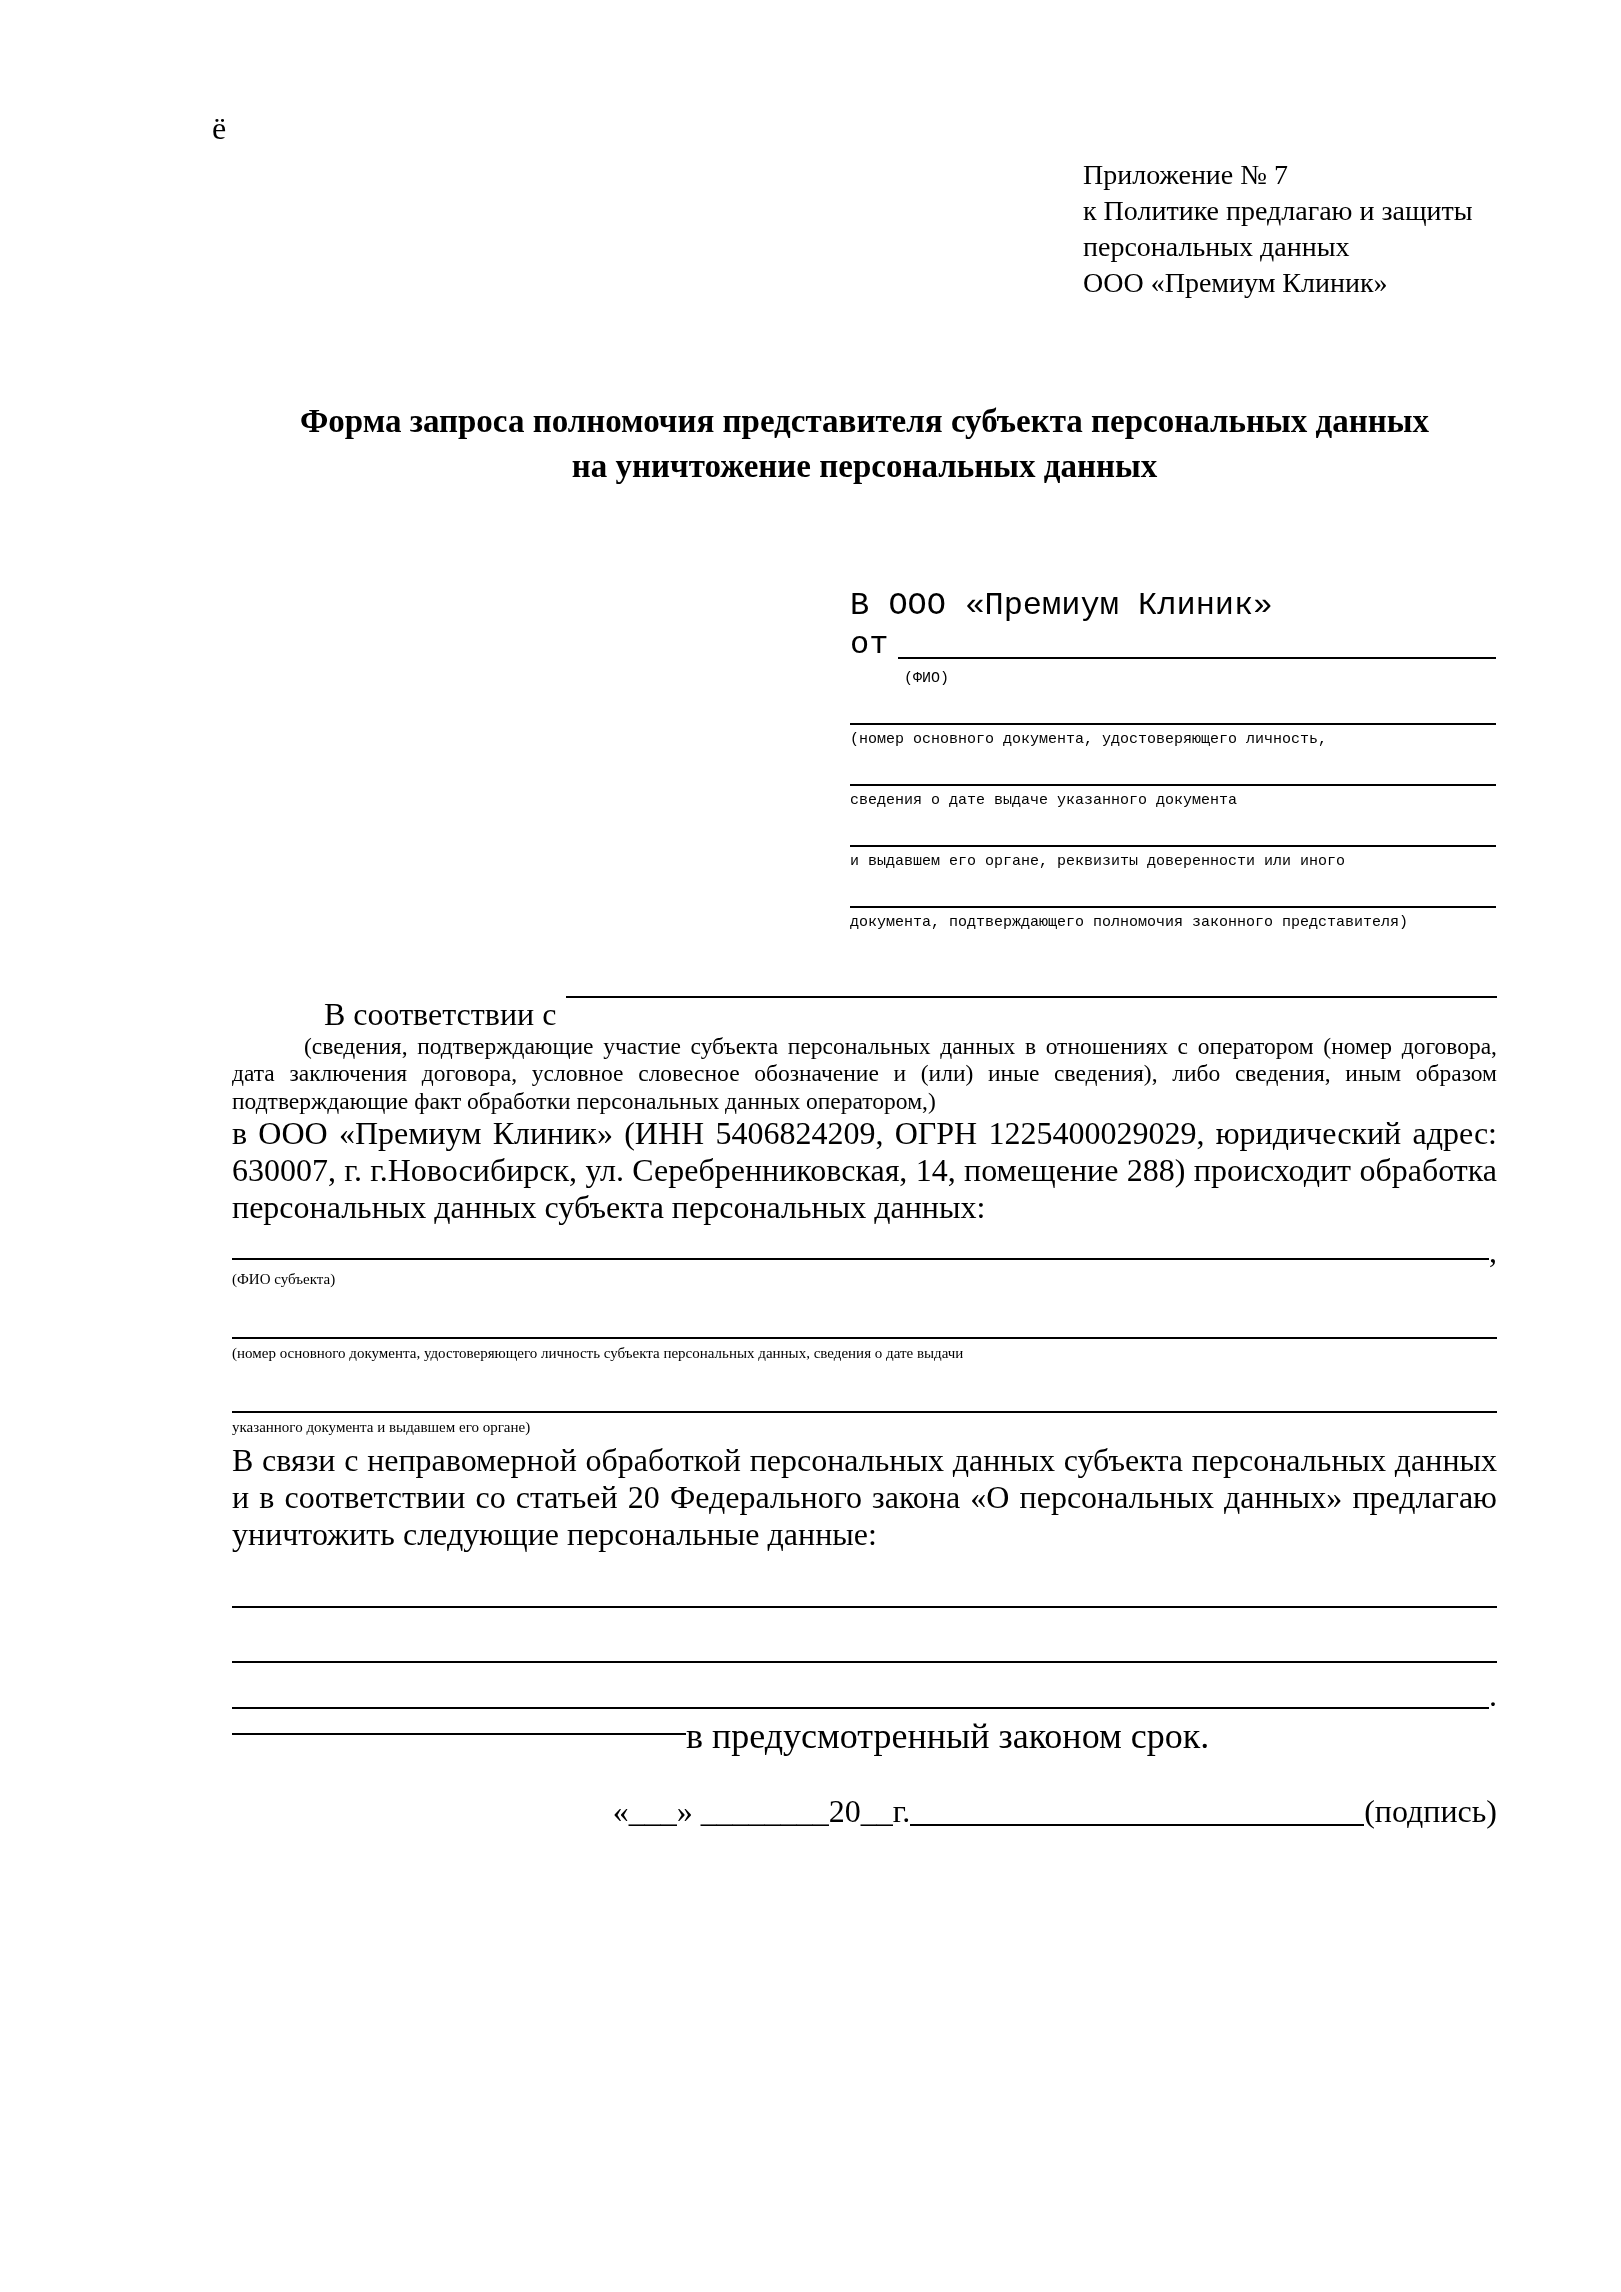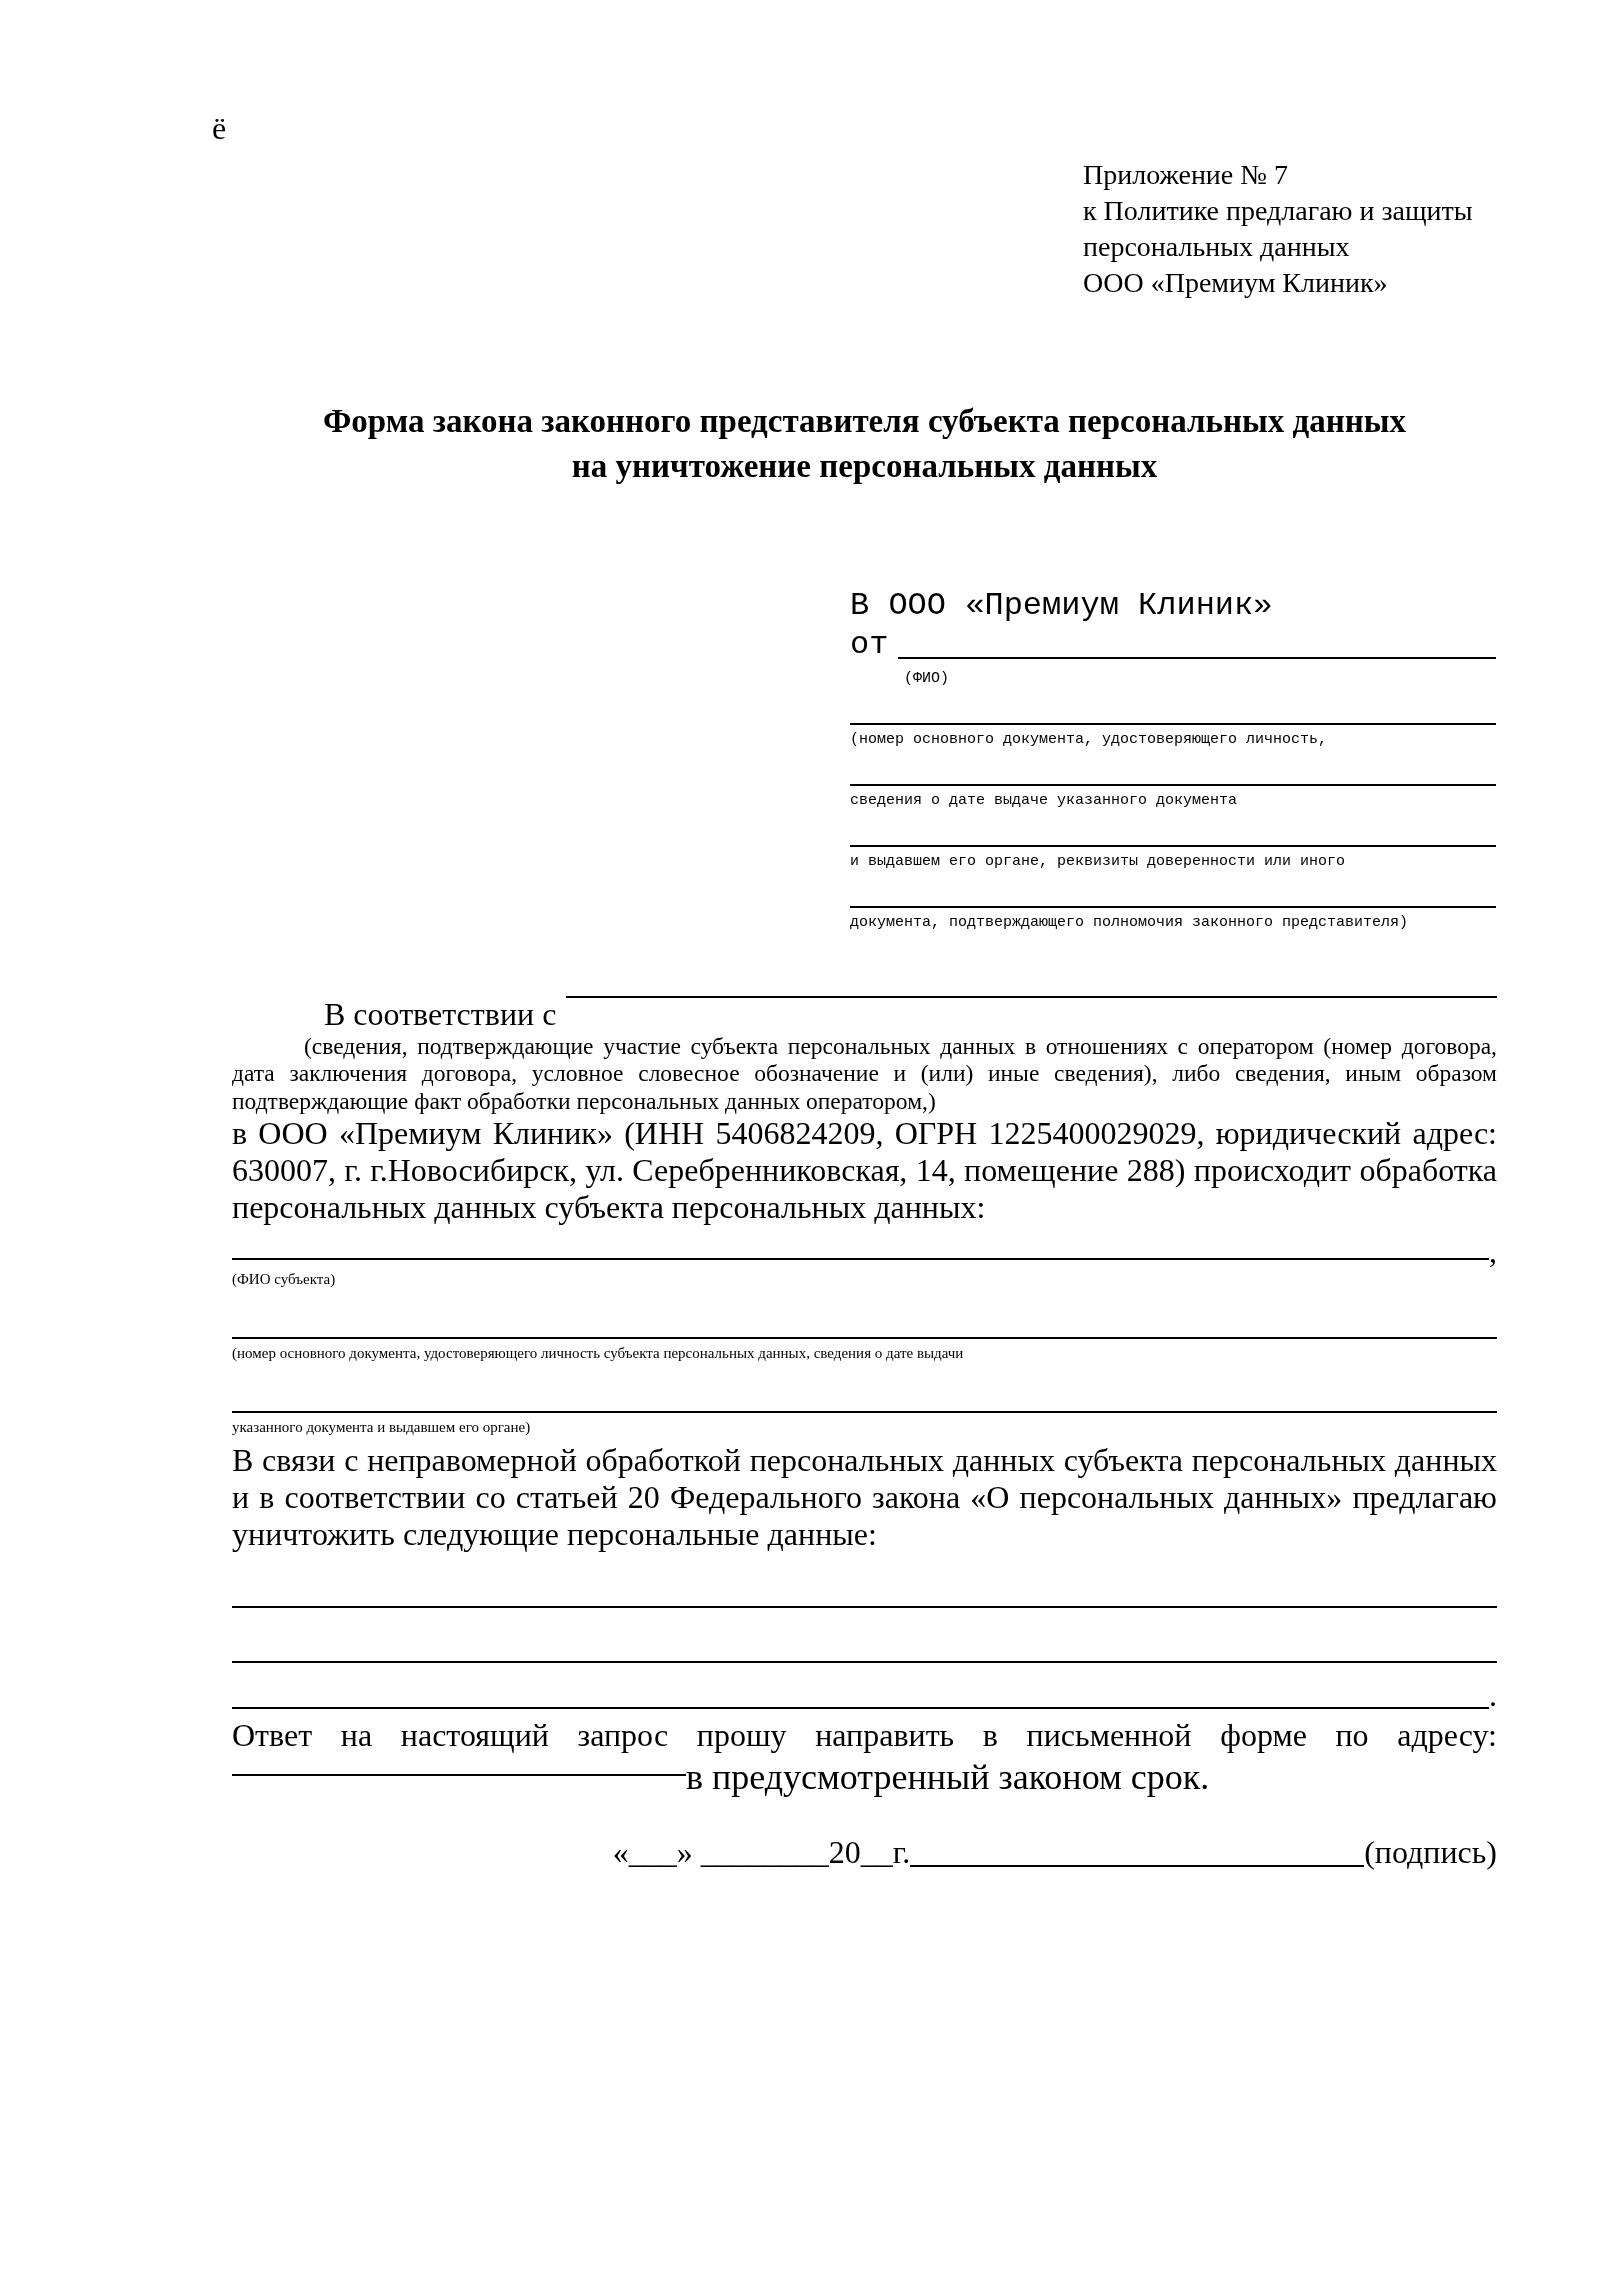--- a/index.html
+++ b/index.html
@@ -69,21 +69,21 @@
   <span class="stray">ё</span>
 
   <div class="head">
     <div>Приложение № 7</div>
     <div>к Политике предлагаю и защиты</div>
     <div>персональных данных</div>
     <div>ООО «Премиум Клиник»</div>
   </div>
 
   <div class="title">
-    <div>Форма закона законного представителя субъекта персональных данных</div>
+    <div>Форма запроса полномочия представителя субъекта персональных данных</div>
     <div>на уничтожение персональных данных</div>
   </div>
 
   <div class="addr">
     <div>В ООО «Премиум Клиник»</div>
     <div class="from-row">
       <span>от</span>
       <div class="ul"></div>
     </div>
     <div class="cap cap-fio">(ФИО)</div>
@@ -126,21 +126,20 @@
 
   <div class="gap-blank"></div>
   <div class="gap-blank"></div>
 
 
   <div class="period-row">
     <div class="ul"></div>
     <span class="punct">.</span>
   </div>
 
-  <div class="just-line">Ответ на настоящий запрос прошу направить в письменной форме по адресу:</div>
 
   <div class="reply2-row">
     <div class="ul"></div>
     <span>в предусмотренный законом срок.</span>
   </div>
 
   <div class="foot">
     <span>«___» ________20__г.</span>
     <span class="sig">
       <span class="ul"></span>

